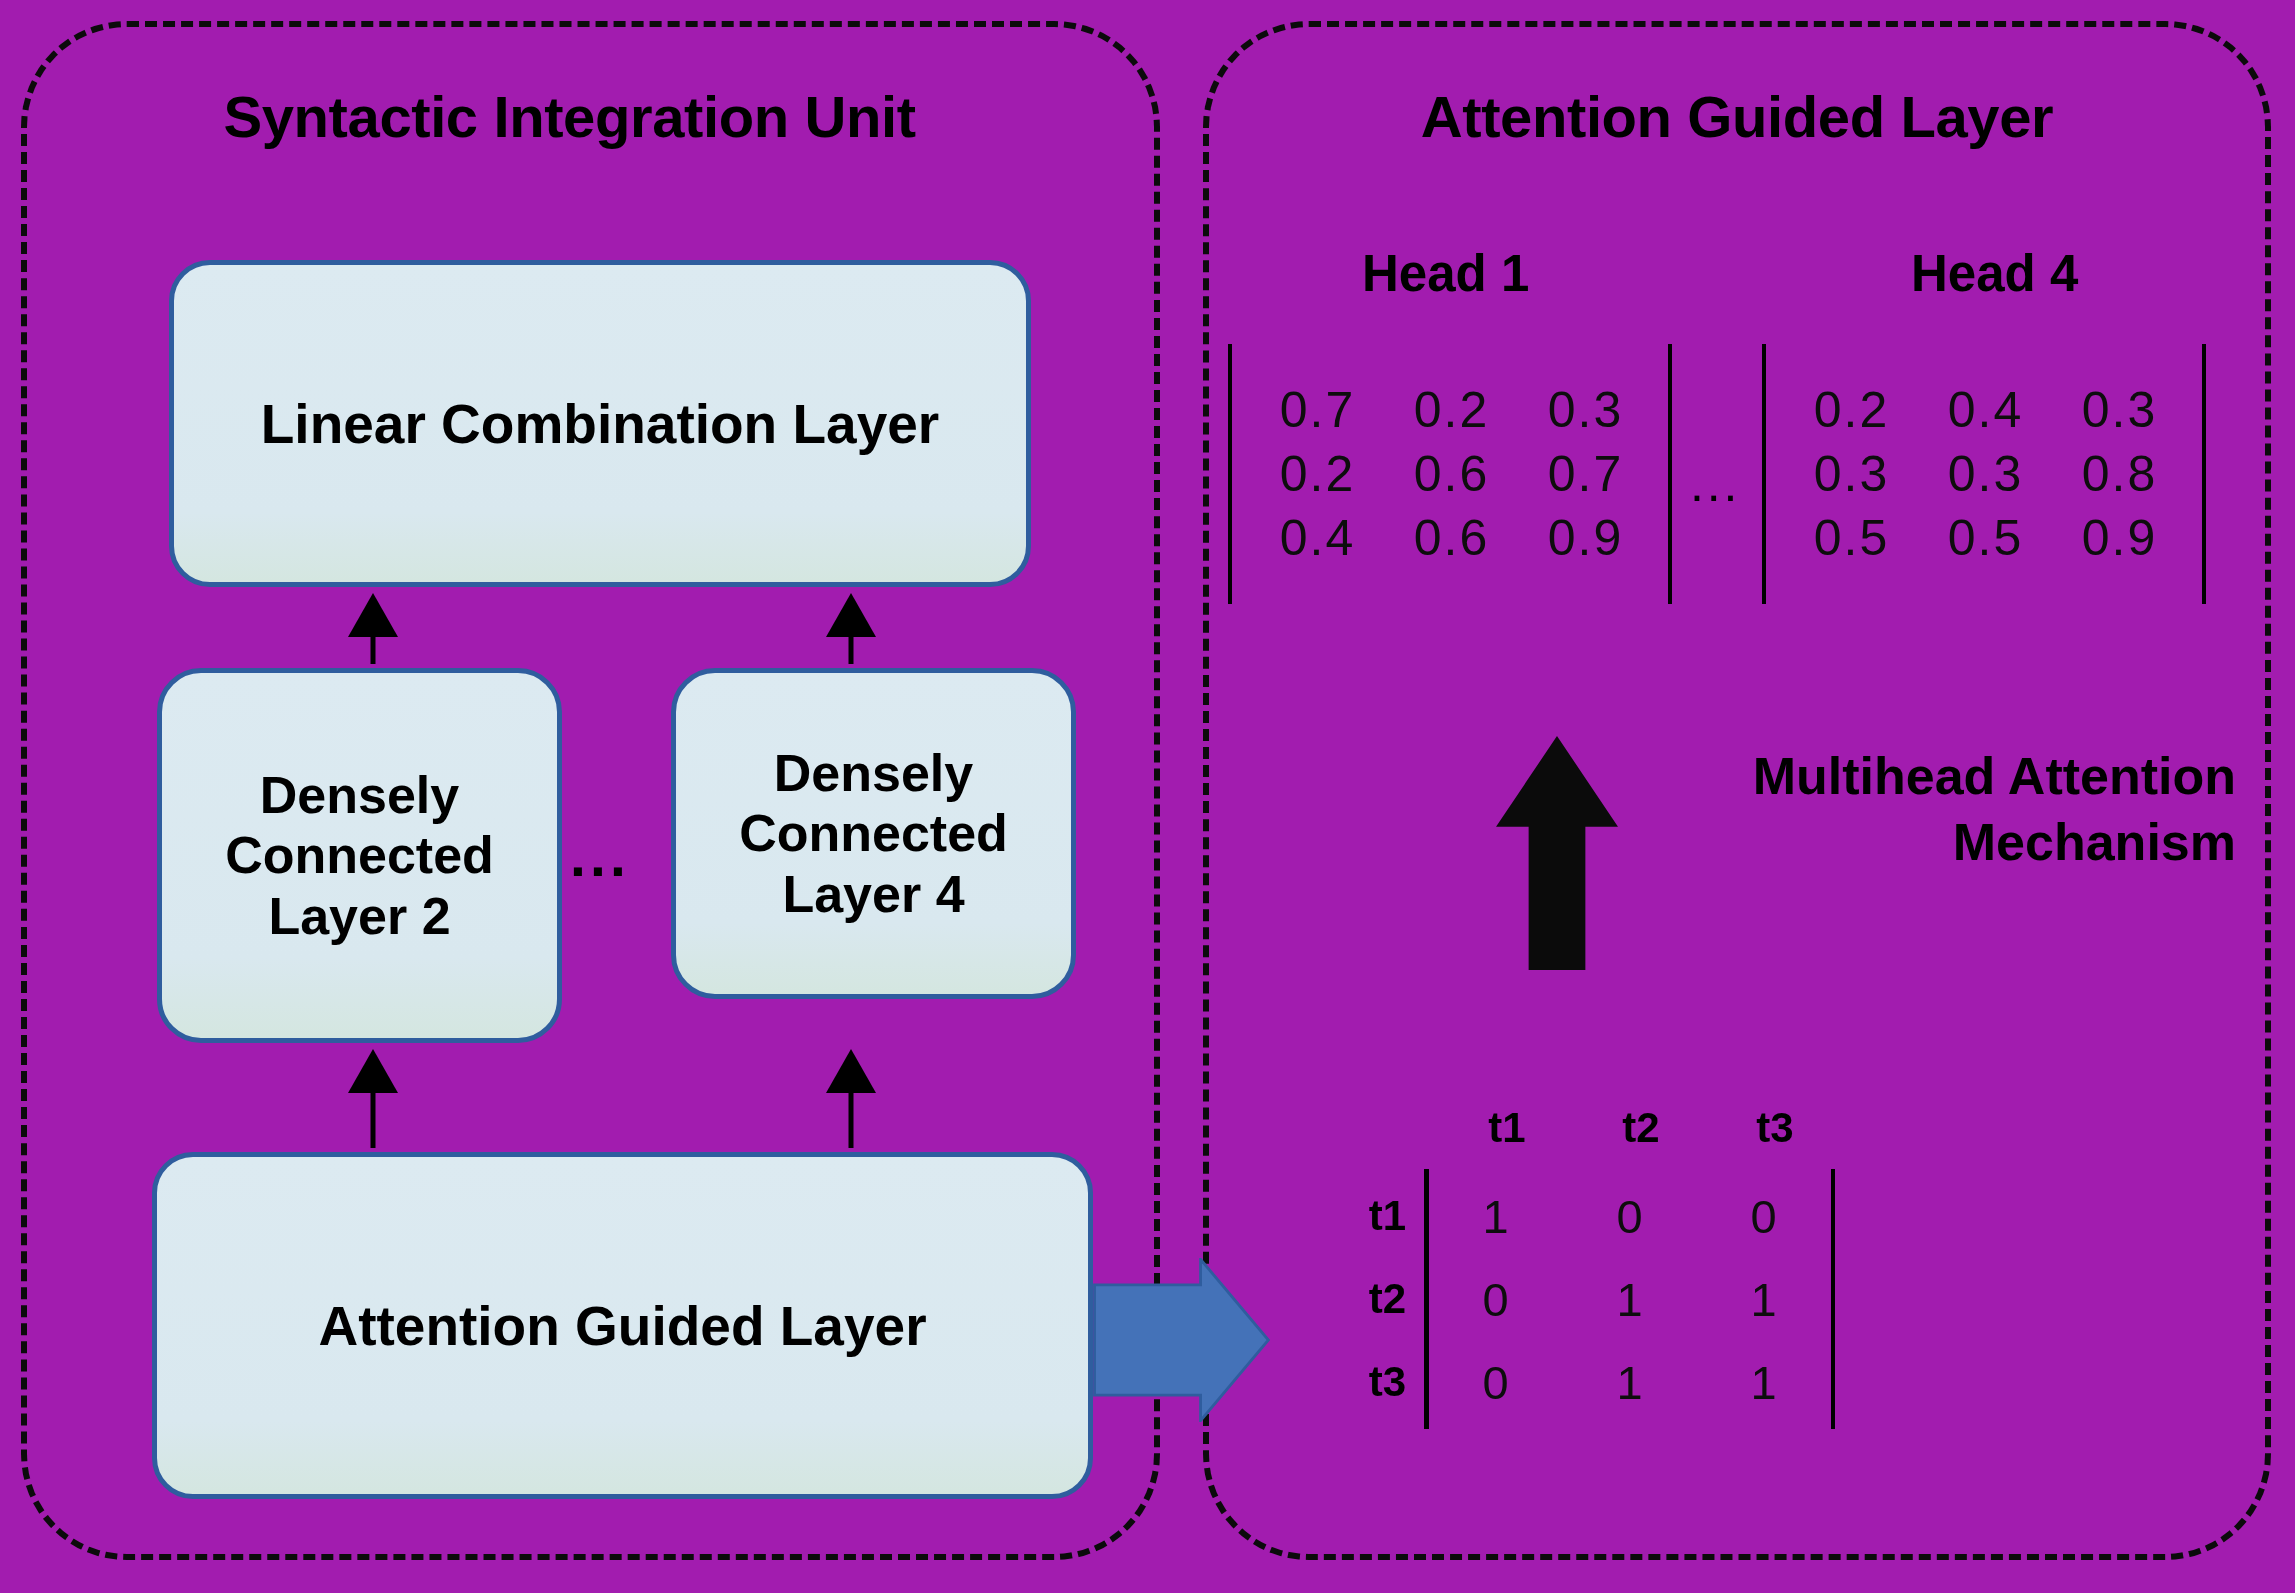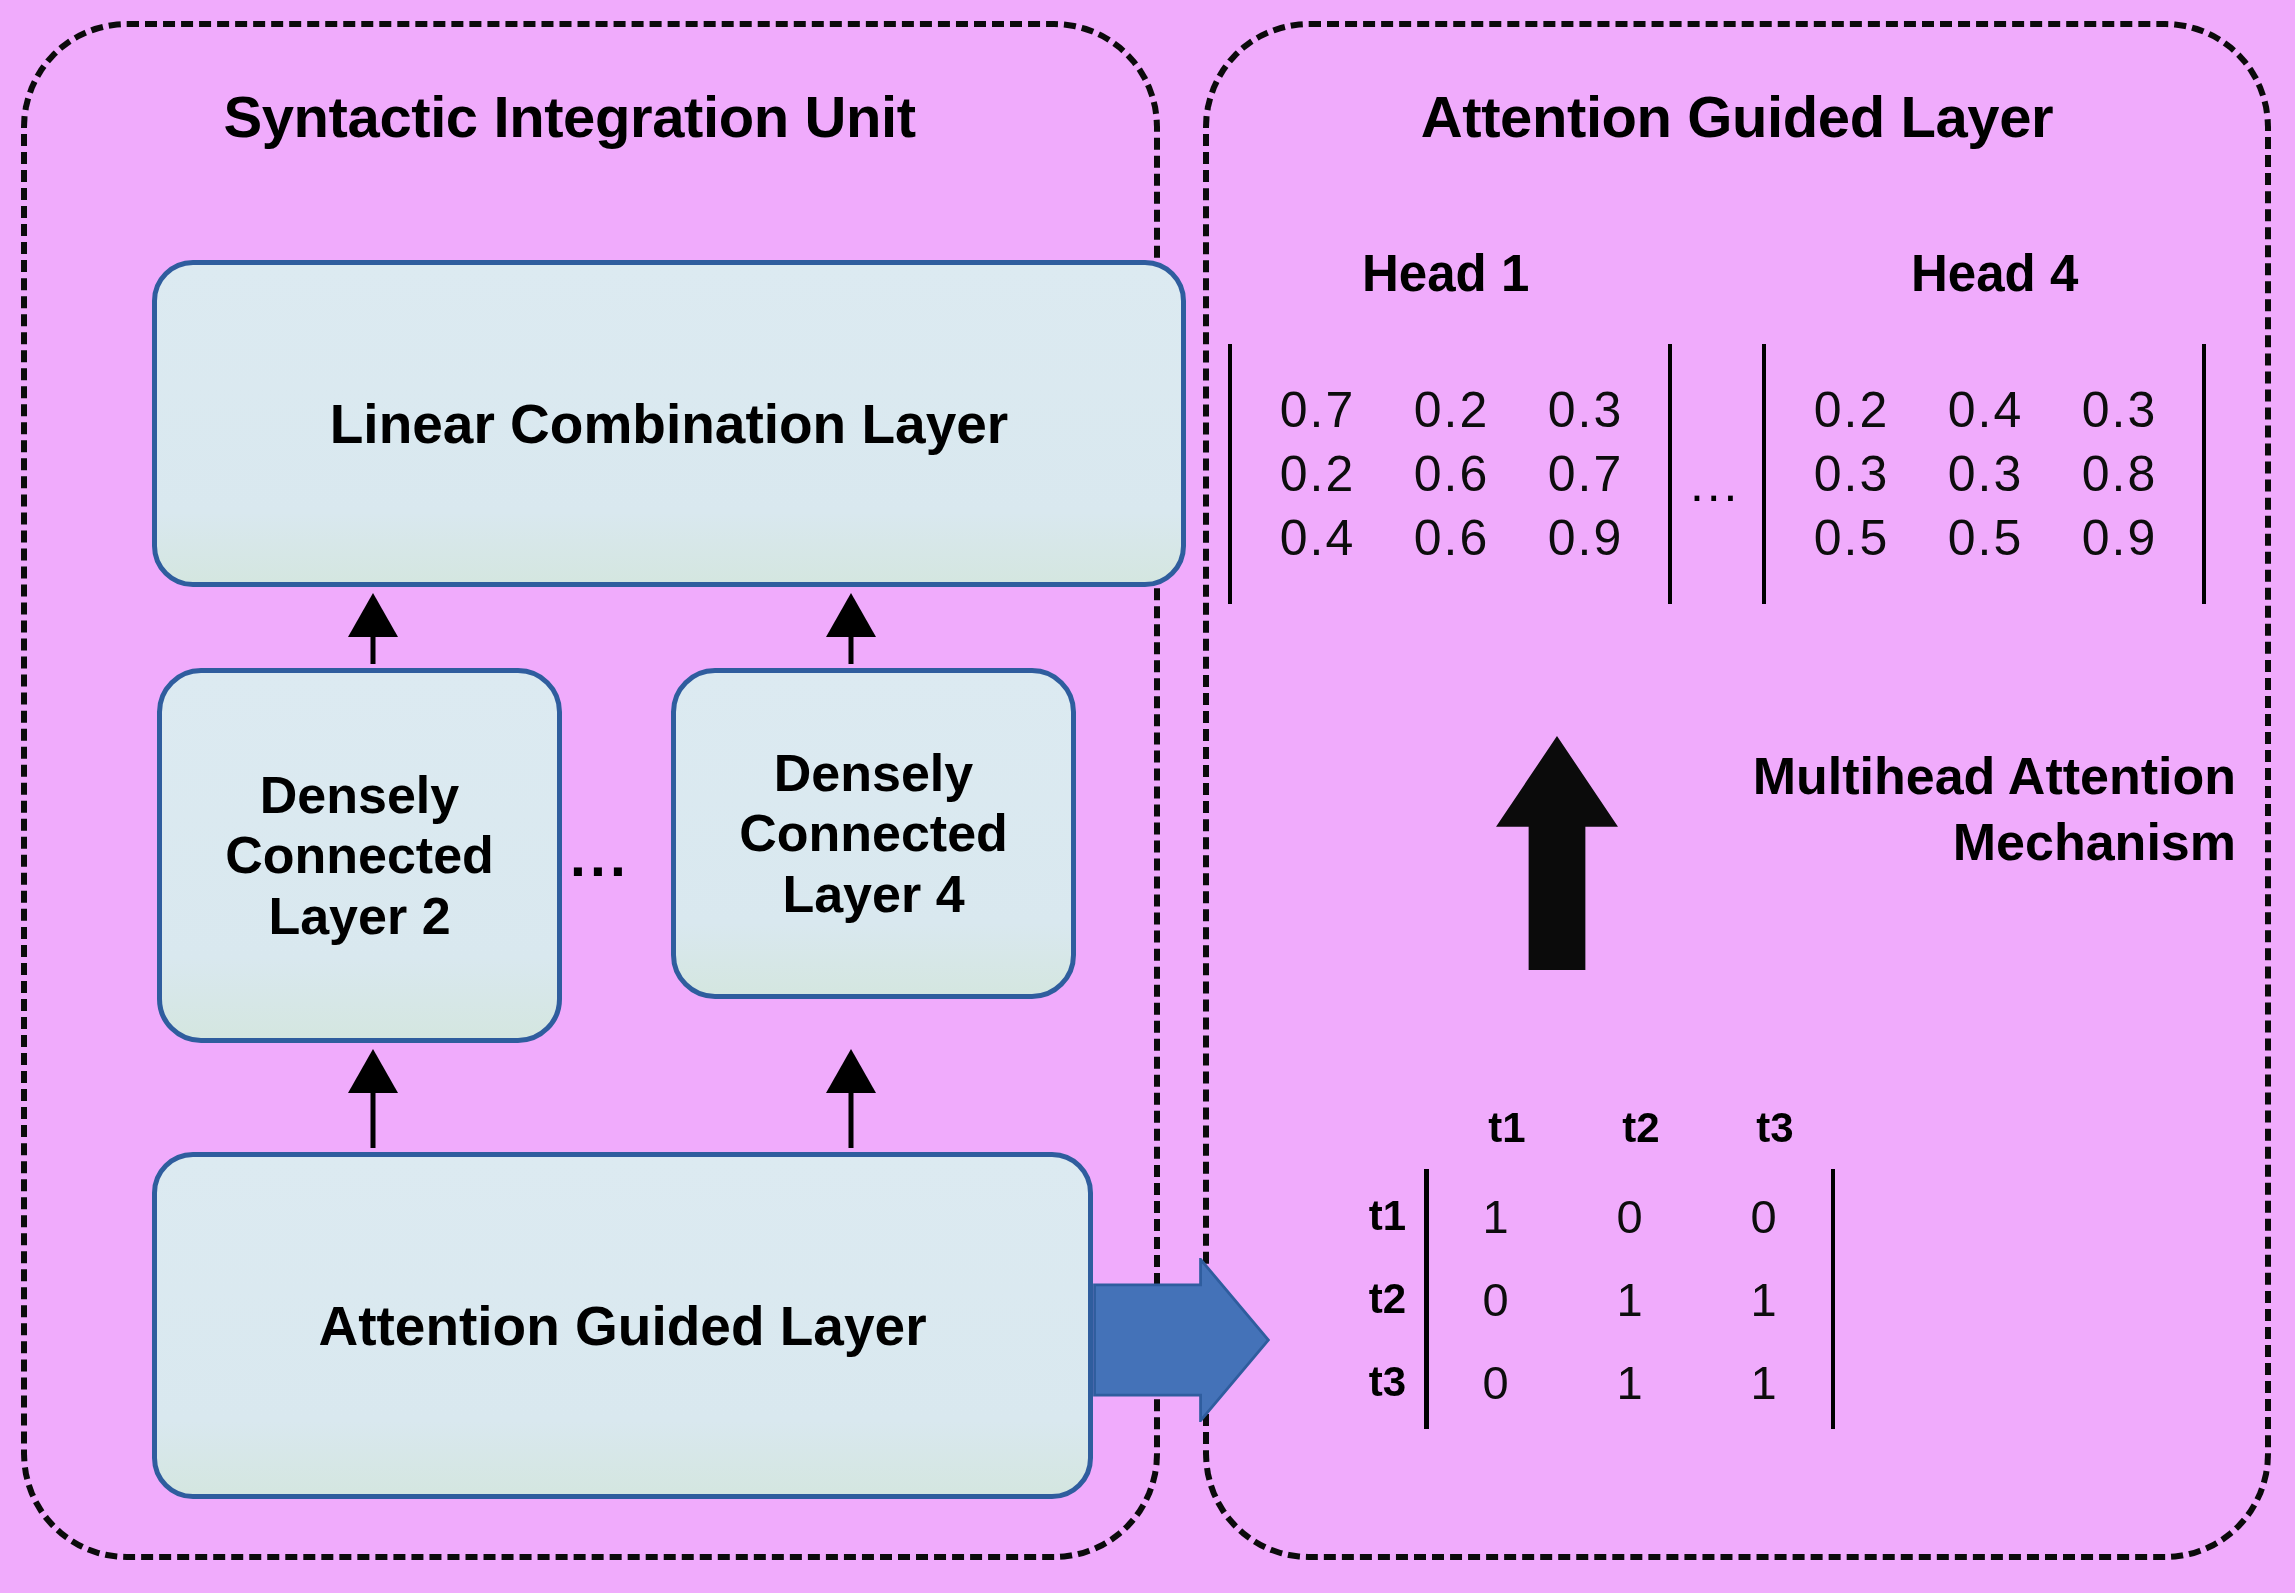--- a/index.html
+++ b/index.html
@@ -4,21 +4,21 @@
 <style>
   html, body {
     margin: 0;
     padding: 0;
     background: #ffffff;
   }
   #canvas {
     position: relative;
     width: 2295px;
     height: 1594px;
-    background: #f0abfc;
+    background: #a21caf;
     font-family: "Liberation Sans", sans-serif;
     overflow: hidden;
   }
 
   
   .panel {
     position: absolute;
     border: 6.4px dashed #0b0b0b;
     border-radius: 106px;
     box-sizing: border-box;
@@ -44,21 +44,21 @@
     border: 5px solid #2f5d9e;
     border-radius: 37px;
     display: flex;
     align-items: center;
     justify-content: center;
     text-align: center;
     color: #000000;
     font-weight: bold;
   }
   #box-linear {
-    left: 152px; top: 260px; width: 1034px; height: 327px;
+    left: 169px; top: 260px; width: 862px; height: 327px;
     font-size: 55px;
     border-radius: 41px;
   }
   #box-dense-1 {
     left: 157px; top: 668px; width: 405px; height: 375px;
     font-size: 52px;
     line-height: 1.16;
     border-radius: 44px;
     padding: 0 12.7px;
   }

